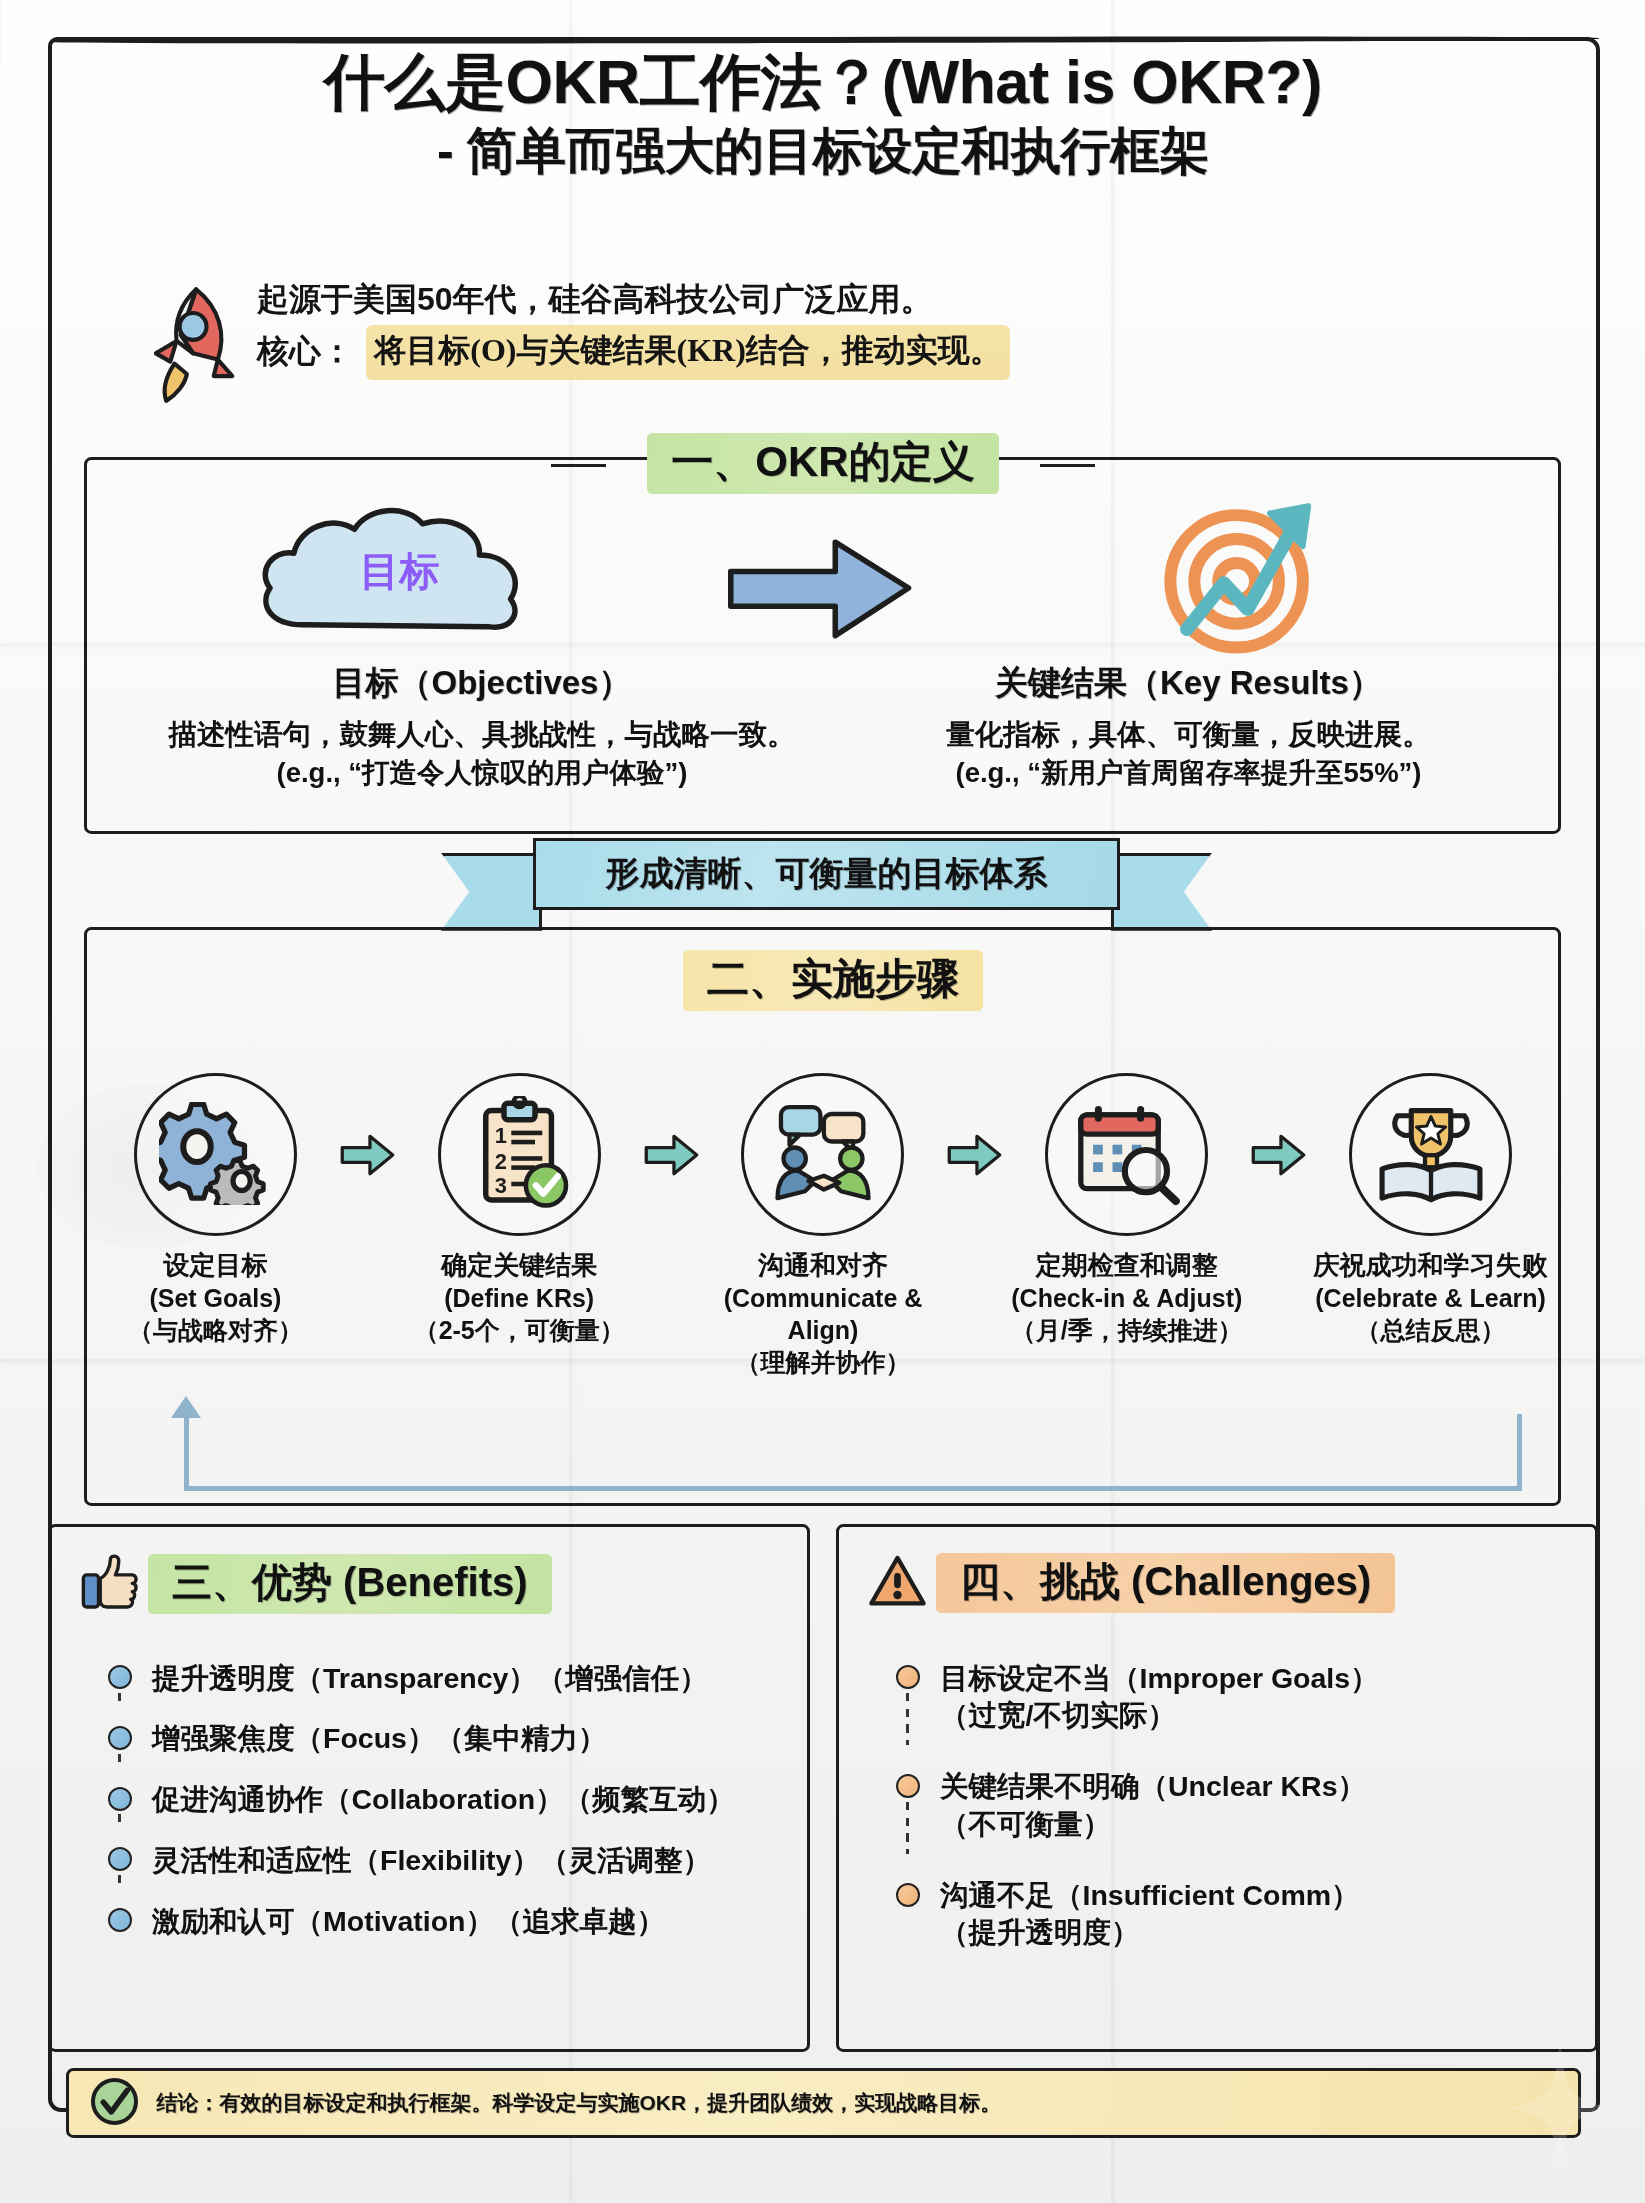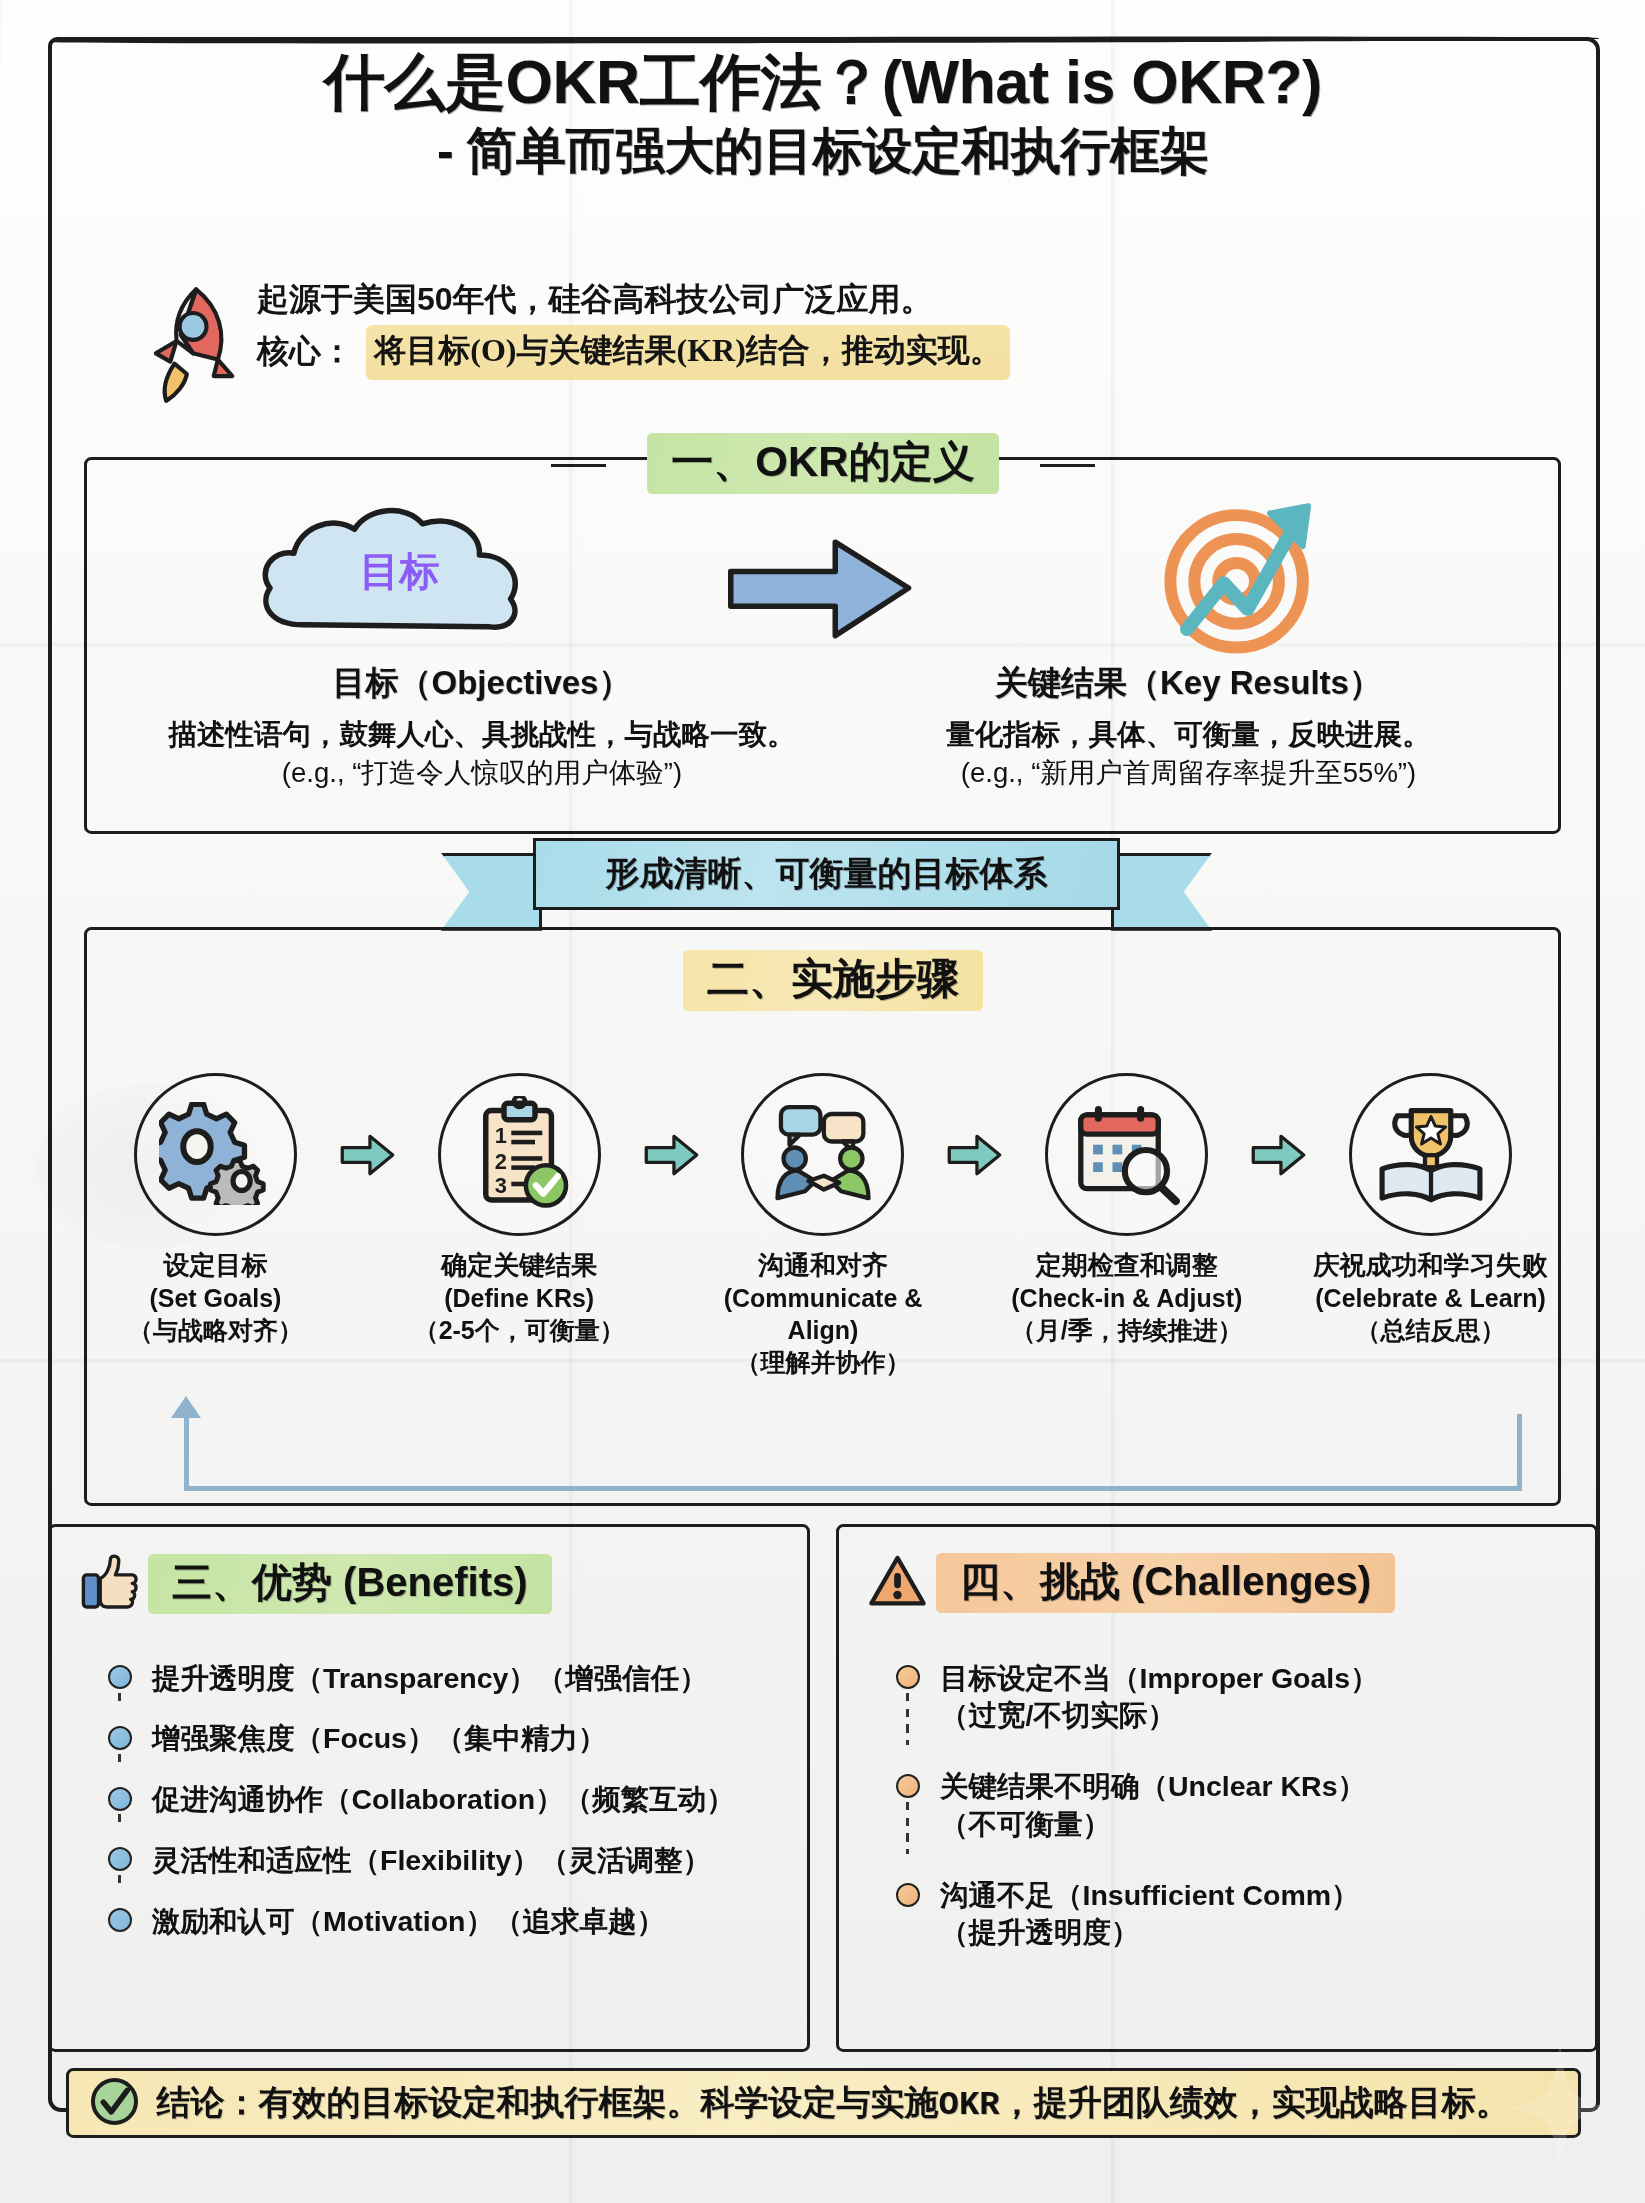--- a/index.html
+++ b/index.html
@@ -74,21 +74,21 @@
   #sec1title{top:433px;left:0;right:0;}
   #sec1title:before,#sec1title:after{
     content:"";position:absolute;top:50%;width:55px;height:3.7px;background:#1d1d1d;
   }
   #sec1title:before{left:551px;}
   #sec1title:after{right:551px;}
 
   .okr-col{position:absolute;text-align:center;}
   .okr-col .cap{font-size:33px;font-weight:700;color:#111;margin-bottom:9.2px;text-shadow:0.9px 0.9px 0 rgba(0,0,0,0.22);}
   .okr-col .d1{font-size:28.5px;font-weight:700;color:#111;line-height:1.35;}
-  .okr-col .d2{font-size:27.5px;font-weight:400;color:#111;line-height:1.35;}
+  .okr-col .d2{font-size:27.5px;font-weight:700;color:#111;line-height:1.35;}
 
   
   .ribbon{position:absolute;left:441px;top:838px;width:771px;height:77px;}
   .ribbon .mid{
     position:absolute;left:92px;right:92px;top:0;height:72px;
     background:linear-gradient(105deg,#a9dcea 0%,#bde4ef 40%,#a5d9e8 100%);
     border:3.7px solid #1d1d1d;
     display:flex;align-items:center;justify-content:center;
     font-size:34px;font-weight:700;color:#111;
     text-shadow:0.9px 0.9px 0 rgba(0,0,0,0.25);
@@ -138,21 +138,21 @@
   .li .txt{font-size:28.5px;font-weight:700;color:#111;line-height:1.3;padding-top:3.7px;}
   .li .sub{font-size:28.5px;font-weight:700;color:#111;line-height:1.3;}
 
   
   .concl{
     position:absolute;left:66px;top:2068px;width:1515px;height:70px;
     background:linear-gradient(100deg,#f6e7b4 0%,#f9edc4 45%,#f4e3ab 100%);
     border:3.7px solid #1d1d1d;border-radius:7.3px;
     display:flex;align-items:center;gap:16.5px;padding:0 20px;
   }
-  .concl .ctxt{font-size:34px;font-weight:700;color:#111;white-space:nowrap;text-shadow:0.9px 0.9px 0 rgba(0,0,0,0.2);font-family:Liberation Mono, monospace;}
+  .concl .ctxt{font-size:21px;font-weight:700;color:#111;white-space:nowrap;text-shadow:0.9px 0.9px 0 rgba(0,0,0,0.2);}
   .watermark{position:absolute;right:31px;bottom:27.5px;width:110px;height:138px;opacity:.18;}
 </style>
 </head>
 <body>
 
 <div class="paper"></div>
 <div class="fold v" style="left:569px;"></div>
 <div class="fold v" style="left:1111px;"></div>
 <div class="fold h" style="top:643px;"></div>
 <div class="fold h" style="top:1359px;"></div>

